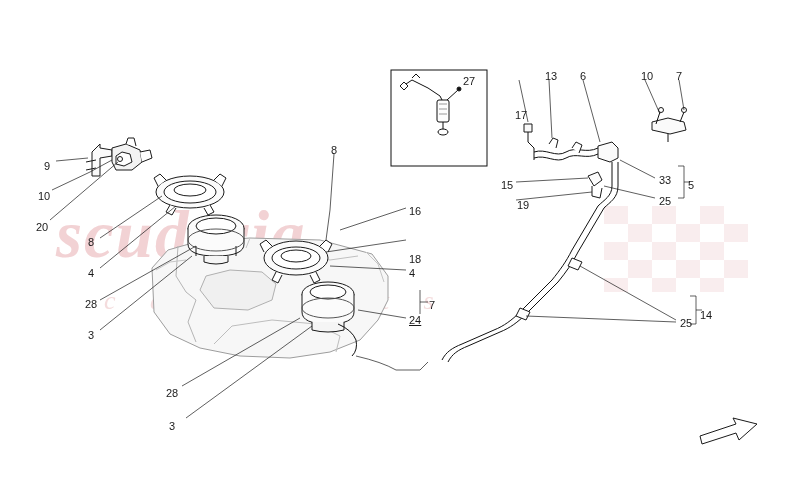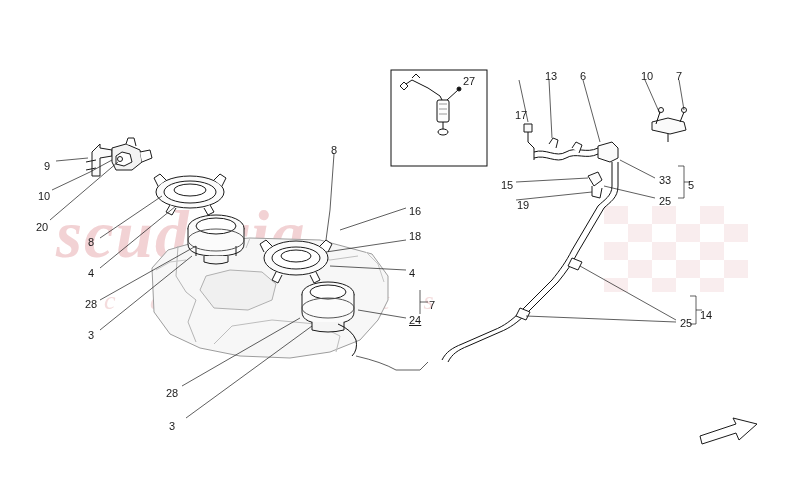--- a/index.html
+++ b/index.html
@@ -267,21 +267,21 @@
       <div class="callout" style="left: 676px; top: 71px;">7</div>
       <div class="callout" style="left: 44px; top: 161px;">9</div>
       <div class="callout" style="left: 38px; top: 191px;">10</div>
       <div class="callout" style="left: 36px; top: 222px;">20</div>
       <div class="callout" style="left: 331px; top: 145px;">8</div>
       <div class="callout" style="left: 88px; top: 237px;">8</div>
       <div class="callout" style="left: 88px; top: 268px;">4</div>
       <div class="callout" style="left: 85px; top: 299px;">28</div>
       <div class="callout" style="left: 88px; top: 330px;">3</div>
       <div class="callout" style="left: 409px; top: 206px;">16</div>
-      <div class="callout" style="left: 409px; top: 231px;">18</div>
+      <div class="callout" style="left: 409px; top: 254px;">18</div>
       <div class="callout" style="left: 409px; top: 268px;">4</div>
       <div class="callout" style="left: 429px; top: 300px;">7</div>
       <div class="callout" style="left: 409px; top: 315px; text-decoration: underline;">24</div>
       <div class="callout" style="left: 166px; top: 388px;">28</div>
       <div class="callout" style="left: 169px; top: 421px;">3</div>
       <div class="callout" style="left: 501px; top: 180px;">15</div>
       <div class="callout" style="left: 517px; top: 200px;">19</div>
       <div class="callout" style="left: 659px; top: 175px;">33</div>
       <div class="callout" style="left: 688px; top: 180px;">5</div>
       <div class="callout" style="left: 659px; top: 196px;">25</div>

